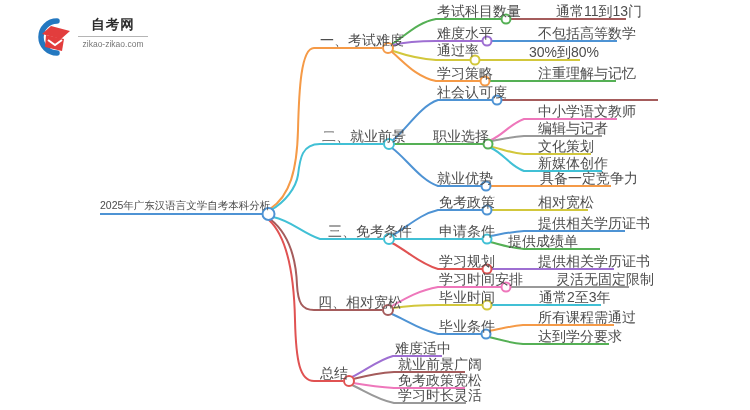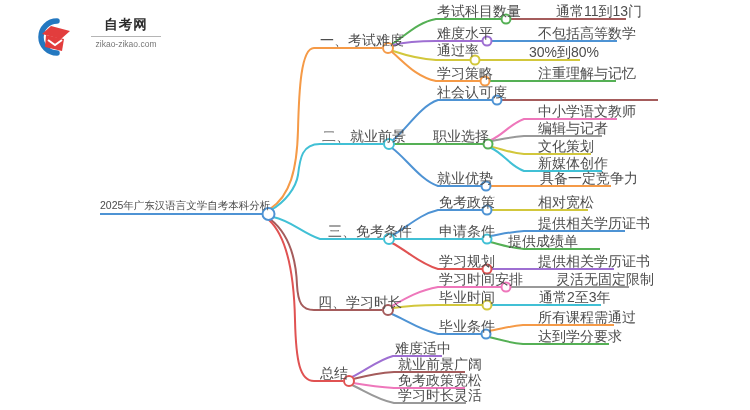--- a/index.html
+++ b/index.html
@@ -9,21 +9,21 @@
   .lbl{position:absolute;z-index:2;white-space:nowrap;font-size:14px;line-height:13px;color:#4d4d4d;}
   .ctr{font-size:10.5px;color:#4a4a4a;}
   
   .sb{stroke:#4e93d4}.sc{stroke:#41c0d5}.so{stroke:#f59a47}.sg{stroke:#55b055}
   .sp{stroke:#9e6fd2}.sy{stroke:#d2c73c}.sm{stroke:#a55c5c}.sr{stroke:#e05252}
   .sk{stroke:#ee77bb}.sa{stroke:#999999}
   .wire{fill:none;stroke-width:2;stroke-linecap:round;}
   .hand{fill:#ffffff;stroke-width:2;}
   
   #logo{position:absolute;left:30px;top:14px;z-index:3;display:flex;align-items:flex-start;}
-  #logo-text{margin-left:17px;width:70px;text-align:center;}
+  #logo-text{margin-left:4px;width:70px;text-align:center;}
   #logo-title{font-size:13.5px;font-weight:bold;color:#2b2b2b;letter-spacing:1px;line-height:22px;}
   #logo-url{font-size:8.5px;color:#777;border-top:1px solid #b5b5b5;padding-top:2px;line-height:10px;}
 </style>
 </head>
 <body>
 
 <div id="stage">
 
   <div id="logo">
     <svg width="44" height="44" viewBox="0 0 44 44">
@@ -162,21 +162,21 @@
 
   <div class="lbl" style="left:328px;top:225px">三、免考条件</div>
   <div class="lbl" style="left:439px;top:196px">免考政策</div>
   <div class="lbl" style="left:538px;top:196px">相对宽松</div>
   <div class="lbl" style="left:439px;top:225px">申请条件</div>
   <div class="lbl" style="left:538px;top:217px">提供相关学历证书</div>
   <div class="lbl" style="left:508px;top:235px">提供成绩单</div>
   <div class="lbl" style="left:439px;top:255px">学习规划</div>
   <div class="lbl" style="left:538px;top:255px">提供相关学历证书</div>
 
-  <div class="lbl" style="left:318px;top:296px">四、学习时长</div>
+  <div class="lbl" style="left:318px;top:296px">四、相对宽松</div>
   <div class="lbl" style="left:439px;top:273px">学习时间安排</div>
   <div class="lbl" style="left:556px;top:273px">灵活无固定限制</div>
   <div class="lbl" style="left:439px;top:291px">毕业时间</div>
   <div class="lbl" style="left:539px;top:291px">通常2至3年</div>
   <div class="lbl" style="left:439px;top:320px">毕业条件</div>
   <div class="lbl" style="left:538px;top:311px">所有课程需通过</div>
   <div class="lbl" style="left:538px;top:330px">达到学分要求</div>
 
   <div class="lbl" style="left:320px;top:367px">总结</div>
   <div class="lbl" style="left:395px;top:342px">难度适中</div>

